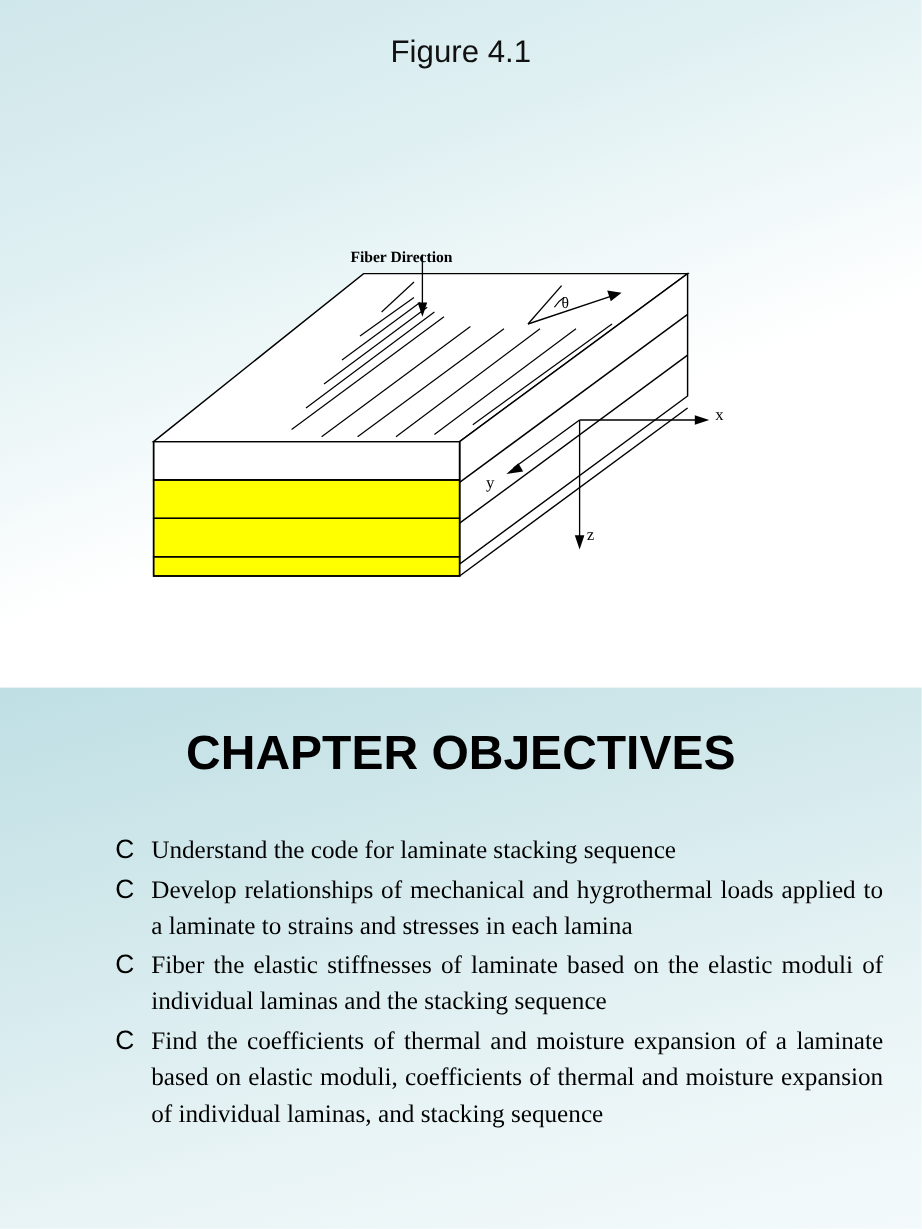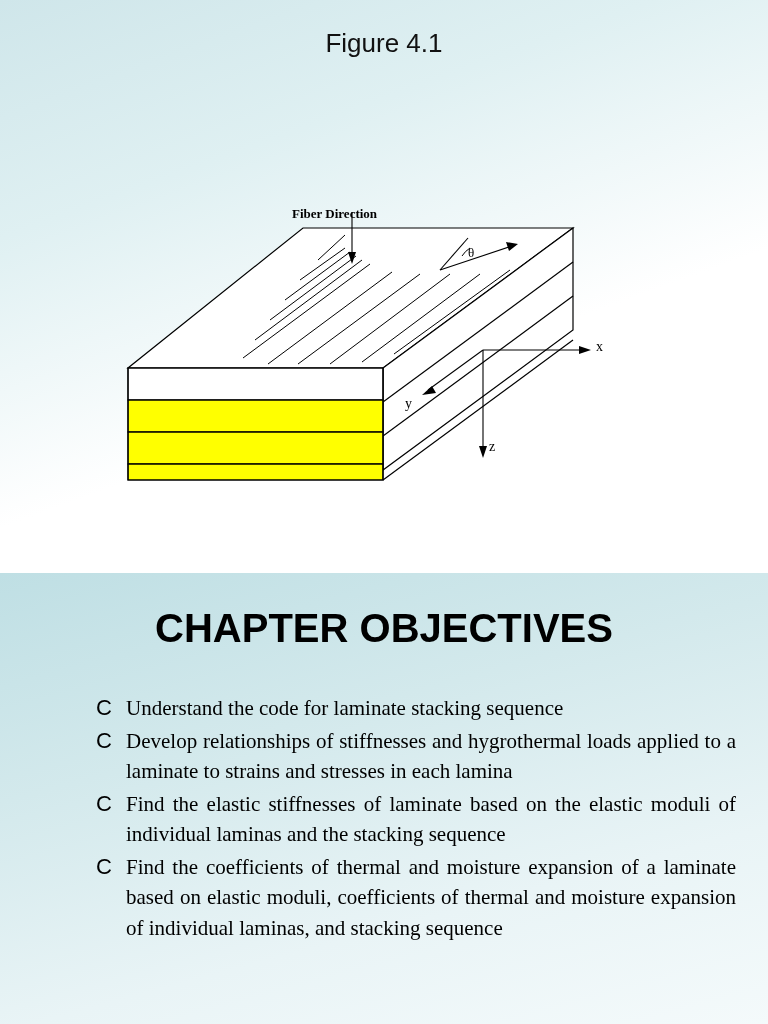--- a/index.html
+++ b/index.html
@@ -202,26 +202,26 @@
 
     <div class="objectives-list">
 
       <div class="objective-item">
         <span class="bullet">C</span>
         <span class="objective-text">Understand the code for laminate stacking sequence</span>
       </div>
 
       <div class="objective-item">
         <span class="bullet">C</span>
-        <span class="objective-text">Develop relationships of stiffnesses and hygrothermal loads applied to a laminate to strains and stresses in each lamina</span>
-      </div>
-
-      <div class="objective-item">
-        <span class="bullet">C</span>
-        <span class="objective-text">Find the elastic stiffnesses of laminate based on the elastic moduli of individual laminas and the stacking sequence</span>
+        <span class="objective-text">Develop relationships of mechanical and hygrothermal loads applied to a laminate to strains and stresses in each lamina</span>
+      </div>
+
+      <div class="objective-item">
+        <span class="bullet">C</span>
+        <span class="objective-text">Fiber the elastic stiffnesses of laminate based on the elastic moduli of individual laminas and the stacking sequence</span>
       </div>
 
       <div class="objective-item">
         <span class="bullet">C</span>
         <span class="objective-text last-nojustify">Find the coefficients of thermal and moisture expansion of a laminate based on elastic moduli, coefficients of thermal and moisture expansion of individual laminas, and stacking sequence</span>
       </div>
 
     </div>
   </section>
 

